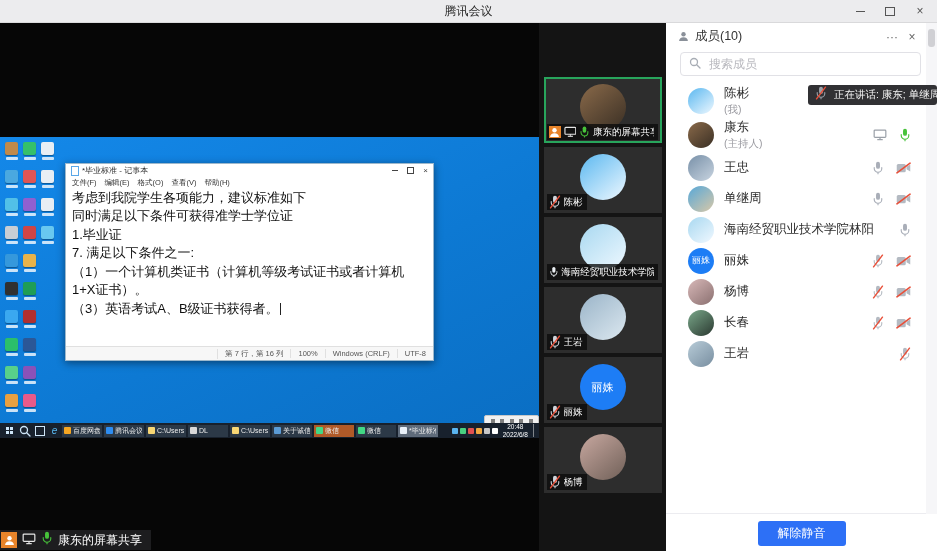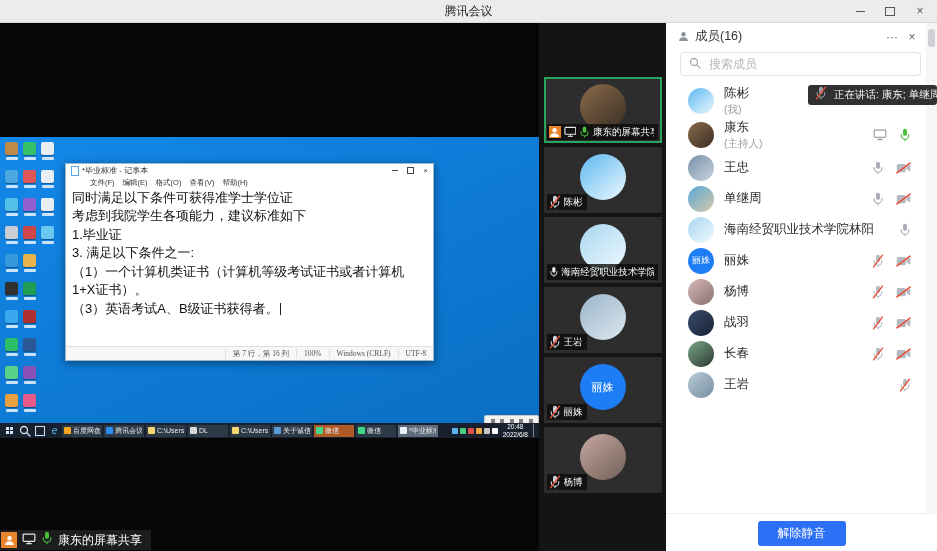--- a/index.html
+++ b/index.html
@@ -20,25 +20,25 @@
   .dicon{position:absolute;width:15px;}
   .dicon .sq{width:13px;height:13px;border-radius:2px;margin:0 auto;box-shadow:0 1px 1px rgba(0,0,0,.35);}
   .dicon .lbl{height:3px;width:12px;margin:2px auto 0;background:rgba(255,255,255,.78);border-radius:1px;}
   
   .notepad{position:absolute;left:65px;top:26px;width:367px;height:196px;background:#fff;border:1px solid #9db8cc;box-shadow:0 2px 8px rgba(0,0,0,.45);display:flex;flex-direction:column;}
   .np-title{height:13px;display:flex;align-items:center;padding:0 5px;font-size:8px;color:#333;flex:0 0 auto;}
   .np-glyph{width:6px;height:8px;background:#fff;border:1px solid #5aa7e8;margin-right:3px;flex:0 0 auto;}
   .np-controls{margin-left:auto;display:flex;gap:9px;align-items:center;color:#444;font-size:8px;}
   .np-sh-min{width:6px;height:1px;background:#444;}
   .np-sh-max{width:5px;height:5px;border:1px solid #444;}
-  .np-menu{height:11px;display:flex;gap:8px;padding:0 24px;font-size:7.5px;color:#333;align-items:center;flex:0 0 auto;}
+  .np-menu{height:11px;display:flex;gap:8px;padding:0 6px;font-size:7.5px;color:#333;align-items:center;flex:0 0 auto;}
   .np-body{flex:1;padding:1px 6px 0 6px;font-size:13px;line-height:1.42;color:#101010;overflow:hidden;}
   .caret{display:inline-block;width:1px;height:12px;background:#222;vertical-align:-2px;margin-left:1px;}
   .np-status{height:13px;border-top:1px solid #e0e0e0;display:flex;justify-content:flex-end;align-items:center;font-size:7.5px;color:#555;flex:0 0 auto;background:#f7f7f7;}
-  .np-seg{padding:0 7px;border-left:1px solid #e0e0e0;white-space:nowrap;font-family:Liberation Serif, serif;}
+  .np-seg{padding:0 7px;border-left:1px solid #e0e0e0;white-space:nowrap;}
   
   .mini-toolbar{position:absolute;left:484px;top:278px;width:53px;height:10px;background:#f1f1f1;border:1px solid #c8c8c8;border-radius:2px;display:flex;align-items:center;justify-content:space-evenly;}
   .mini-toolbar i{width:4px;height:4px;background:#7f7f7f;display:block;}
   
   .taskbar{position:absolute;left:0;bottom:0;width:539px;height:15px;background:#18212d;display:flex;align-items:center;padding:0 2px;box-sizing:border-box;}
   .tb-qicon{width:15px;height:13px;display:flex;align-items:center;justify-content:center;flex:0 0 auto;}
   .tb-start{display:grid;grid-template-columns:3px 3px;grid-gap:1px;}
   .tb-start i{width:3px;height:3px;background:#cfe6f8;display:block;}
   .tb-item{flex:0 0 40px;height:12px;margin-right:2px;display:flex;align-items:center;gap:2px;padding:0 2px;box-sizing:border-box;overflow:hidden;}
   .tb-item .ic{width:7px;height:7px;border-radius:1px;flex:0 0 auto;}
@@ -220,24 +220,24 @@
             </span>
           </div>
           <div class="np-menu" id="npmenu">
               <span>文件(F)</span>
               <span>编辑(E)</span>
               <span>格式(O)</span>
               <span>查看(V)</span>
               <span>帮助(H)</span>
             </div>
           <div class="np-body" id="npbody">
+              <div>考虑到我院学生各项能力，建议标准如下</div>
               <div>同时满足以下条件可获得准学士学位证</div>
-              <div>考虑到我院学生各项能力，建议标准如下</div>
               <div>1.毕业证</div>
-              <div>3. 满足以下条件之一:</div>
+              <div>7. 满足以下条件之一:</div>
               <div>（1）一个计算机类证书（计算机等级考试证书或者计算机</div>
               <div>1+X证书）。</div>
               <div>（3）英语考试A、B级证书获得者。<span class="caret"></span></div>
             </div>
           <div class="np-status" id="npstatus">
               <span class="np-seg">第 7 行，第 16 列</span>
               <span class="np-seg">100%</span>
               <span class="np-seg">Windows (CRLF)</span>
               <span class="np-seg">UTF-8</span>
             </div>
@@ -428,21 +428,21 @@
        </div>
      </div>
       </div>
 
     <div class="members">
       <div class="m-header">
         <span id="mhIcon"><svg width="11" height="11" viewBox="0 0 12 12">
               <circle cx="6" cy="3.6" r="2.4" fill="#8a9099"></circle>
               <path d="M1.2 11c0-2.6 2.1-4.2 4.8-4.2s4.8 1.6 4.8 4.2z" fill="#8a9099"></path>
             </svg></span>
-        <span class="m-title">成员(16)</span>
+        <span class="m-title">成员(10)</span>
         <span class="m-actions">
           <span class="m-more">···</span>
           <span class="m-close">×</span>
         </span>
       </div>
       <div class="m-search">
         <span id="msIcon"><svg width="12" height="12" viewBox="0 0 12 12">
               <circle cx="5" cy="5" r="3.5" fill="none" stroke="#a8adb5" stroke-width="1.3"></circle>
               <line x1="7.7" y1="7.7" x2="11" y2="11" stroke="#a8adb5" stroke-width="1.3" stroke-linecap="round"></line>
             </svg></span>
@@ -563,44 +563,20 @@
                   <path d="M11.2 4.6L15.2 2.2v7.6L11.2 7.4z" fill="#b4bac2"></path>
                   <line x1="1" y1="11.2" x2="15" y2="0.8" stroke="#e8503a" stroke-width="1.7" stroke-linecap="round"></line>
                 </svg>
               </span>
             </div>
      </div>
           <div class="mrow" style="height:31px">
        <div class="avatar" style="background:linear-gradient(140deg,#d8b8b8,#8a7070)"></div>
        <div class="mtxt">
          <div class="mname">杨博</div>
-
-       </div>
-       <div class="mics">
-              <span class="ric">
-                <svg width="12" height="14" viewBox="0 0 14 16">
-                  <rect x="4.7" y="0.8" width="4.6" height="8.2" rx="2.3" fill="#b4bac2"></rect>
-                  <path d="M2.6 7.4v1.2a4.4 4.4 0 0 0 8.8 0V7.4" fill="none" stroke="#b4bac2" stroke-width="1.3" stroke-linecap="round"></path>
-                  <line x1="7" y1="13" x2="7" y2="15.2" stroke="#b4bac2" stroke-width="1.3"></line>
-                  <line x1="1.8" y1="14.8" x2="12.2" y2="1.2" stroke="#e8503a" stroke-width="1.7" stroke-linecap="round"></line>
-                </svg>
-              </span>
-              <span class="ric">
-                <svg width="15" height="12" viewBox="0 0 16 12">
-                  <rect x="0.8" y="1.8" width="9.6" height="8.6" rx="1.6" fill="#b4bac2"></rect>
-                  <path d="M11.2 4.6L15.2 2.2v7.6L11.2 7.4z" fill="#b4bac2"></path>
-                  <line x1="1" y1="11.2" x2="15" y2="0.8" stroke="#e8503a" stroke-width="1.7" stroke-linecap="round"></line>
-                </svg>
-              </span>
-            </div>
-     </div>
-          <div class="mrow" style="height:31px">
-       <div class="avatar" style="background:linear-gradient(140deg,#3a4a6a,#182438)"></div>
-       <div class="mtxt">
-         <div class="mname">战羽</div>
 
        </div>
        <div class="mics">
               <span class="ric">
                 <svg width="12" height="14" viewBox="0 0 14 16">
                   <rect x="4.7" y="0.8" width="4.6" height="8.2" rx="2.3" fill="#b4bac2"></rect>
                   <path d="M2.6 7.4v1.2a4.4 4.4 0 0 0 8.8 0V7.4" fill="none" stroke="#b4bac2" stroke-width="1.3" stroke-linecap="round"></path>
                   <line x1="7" y1="13" x2="7" y2="15.2" stroke="#b4bac2" stroke-width="1.3"></line>
                   <line x1="1.8" y1="14.8" x2="12.2" y2="1.2" stroke="#e8503a" stroke-width="1.7" stroke-linecap="round"></line>
                 </svg>

